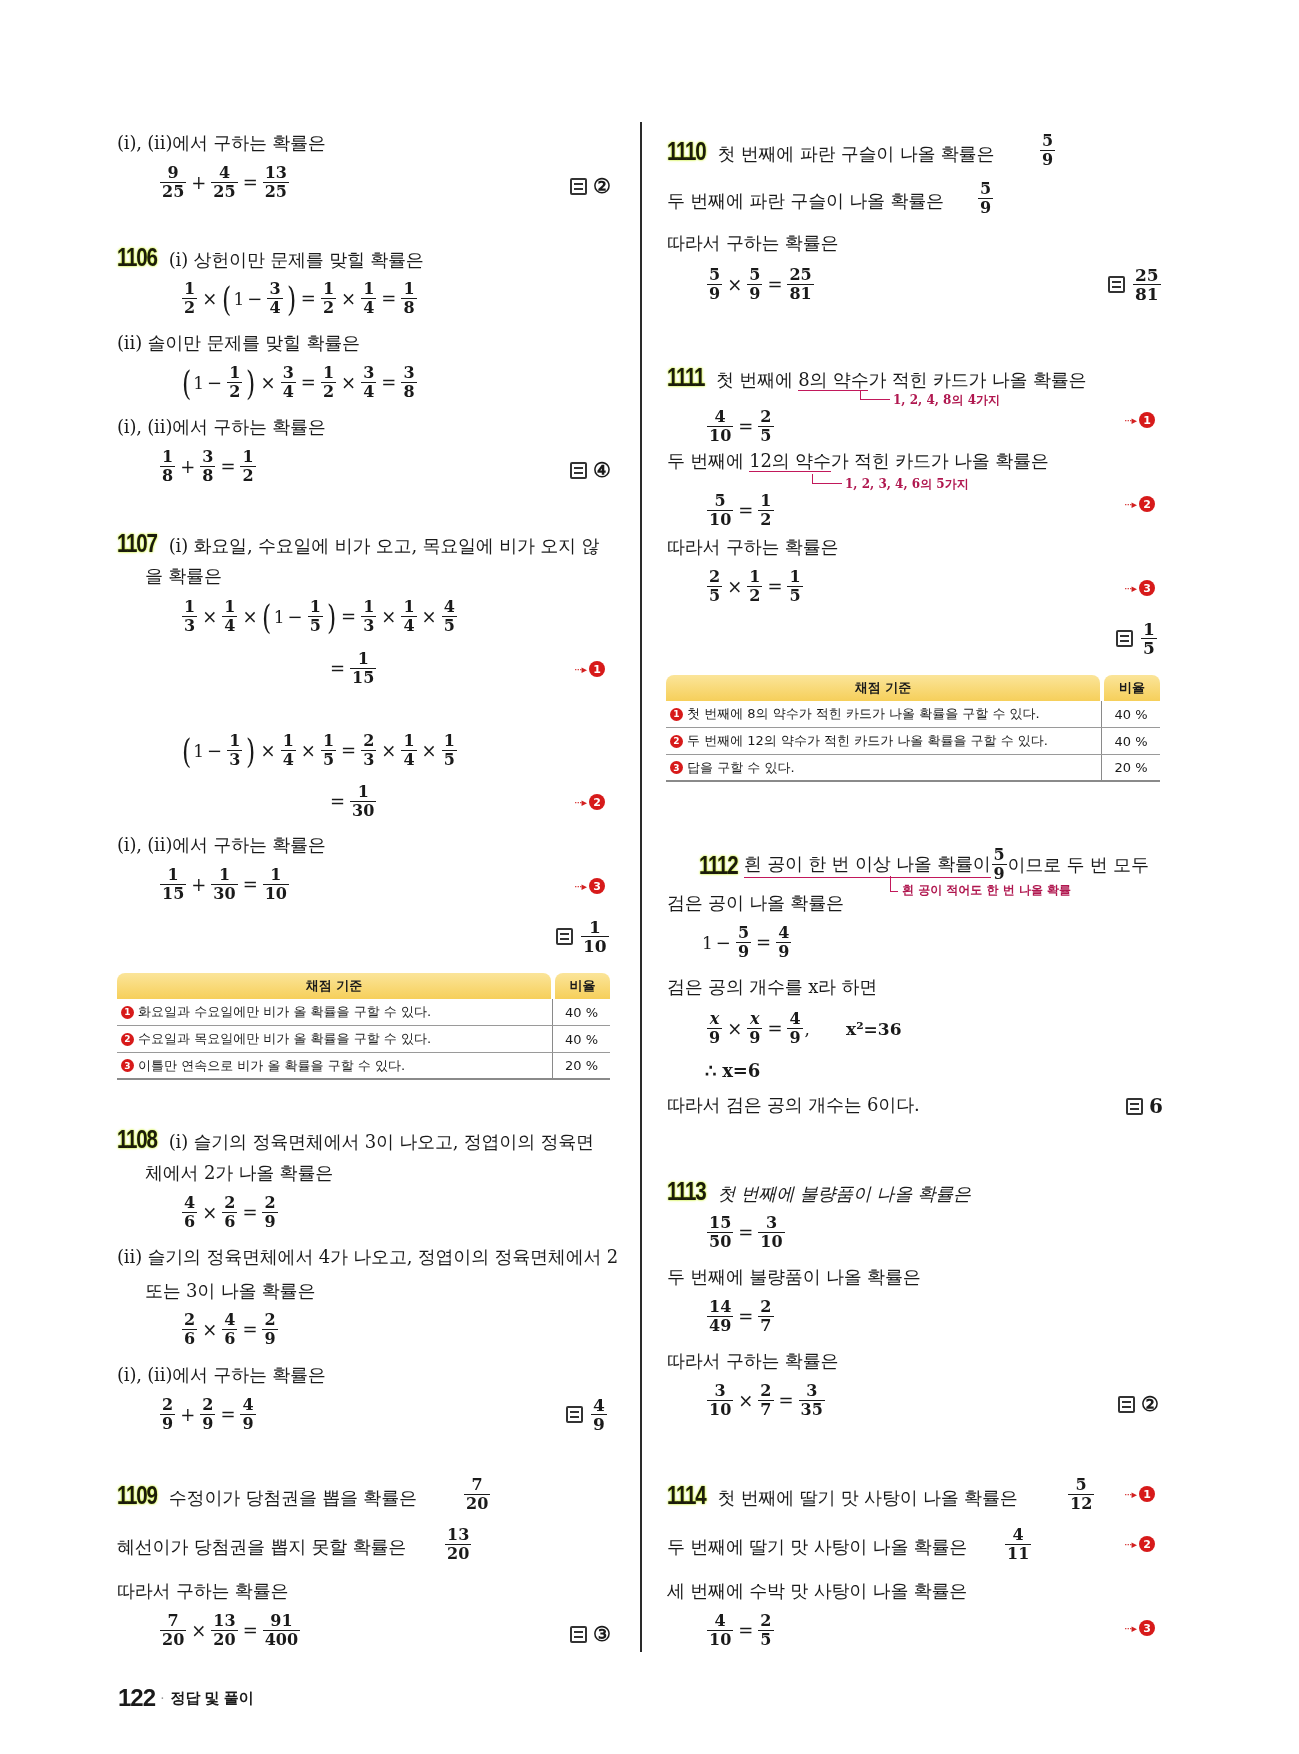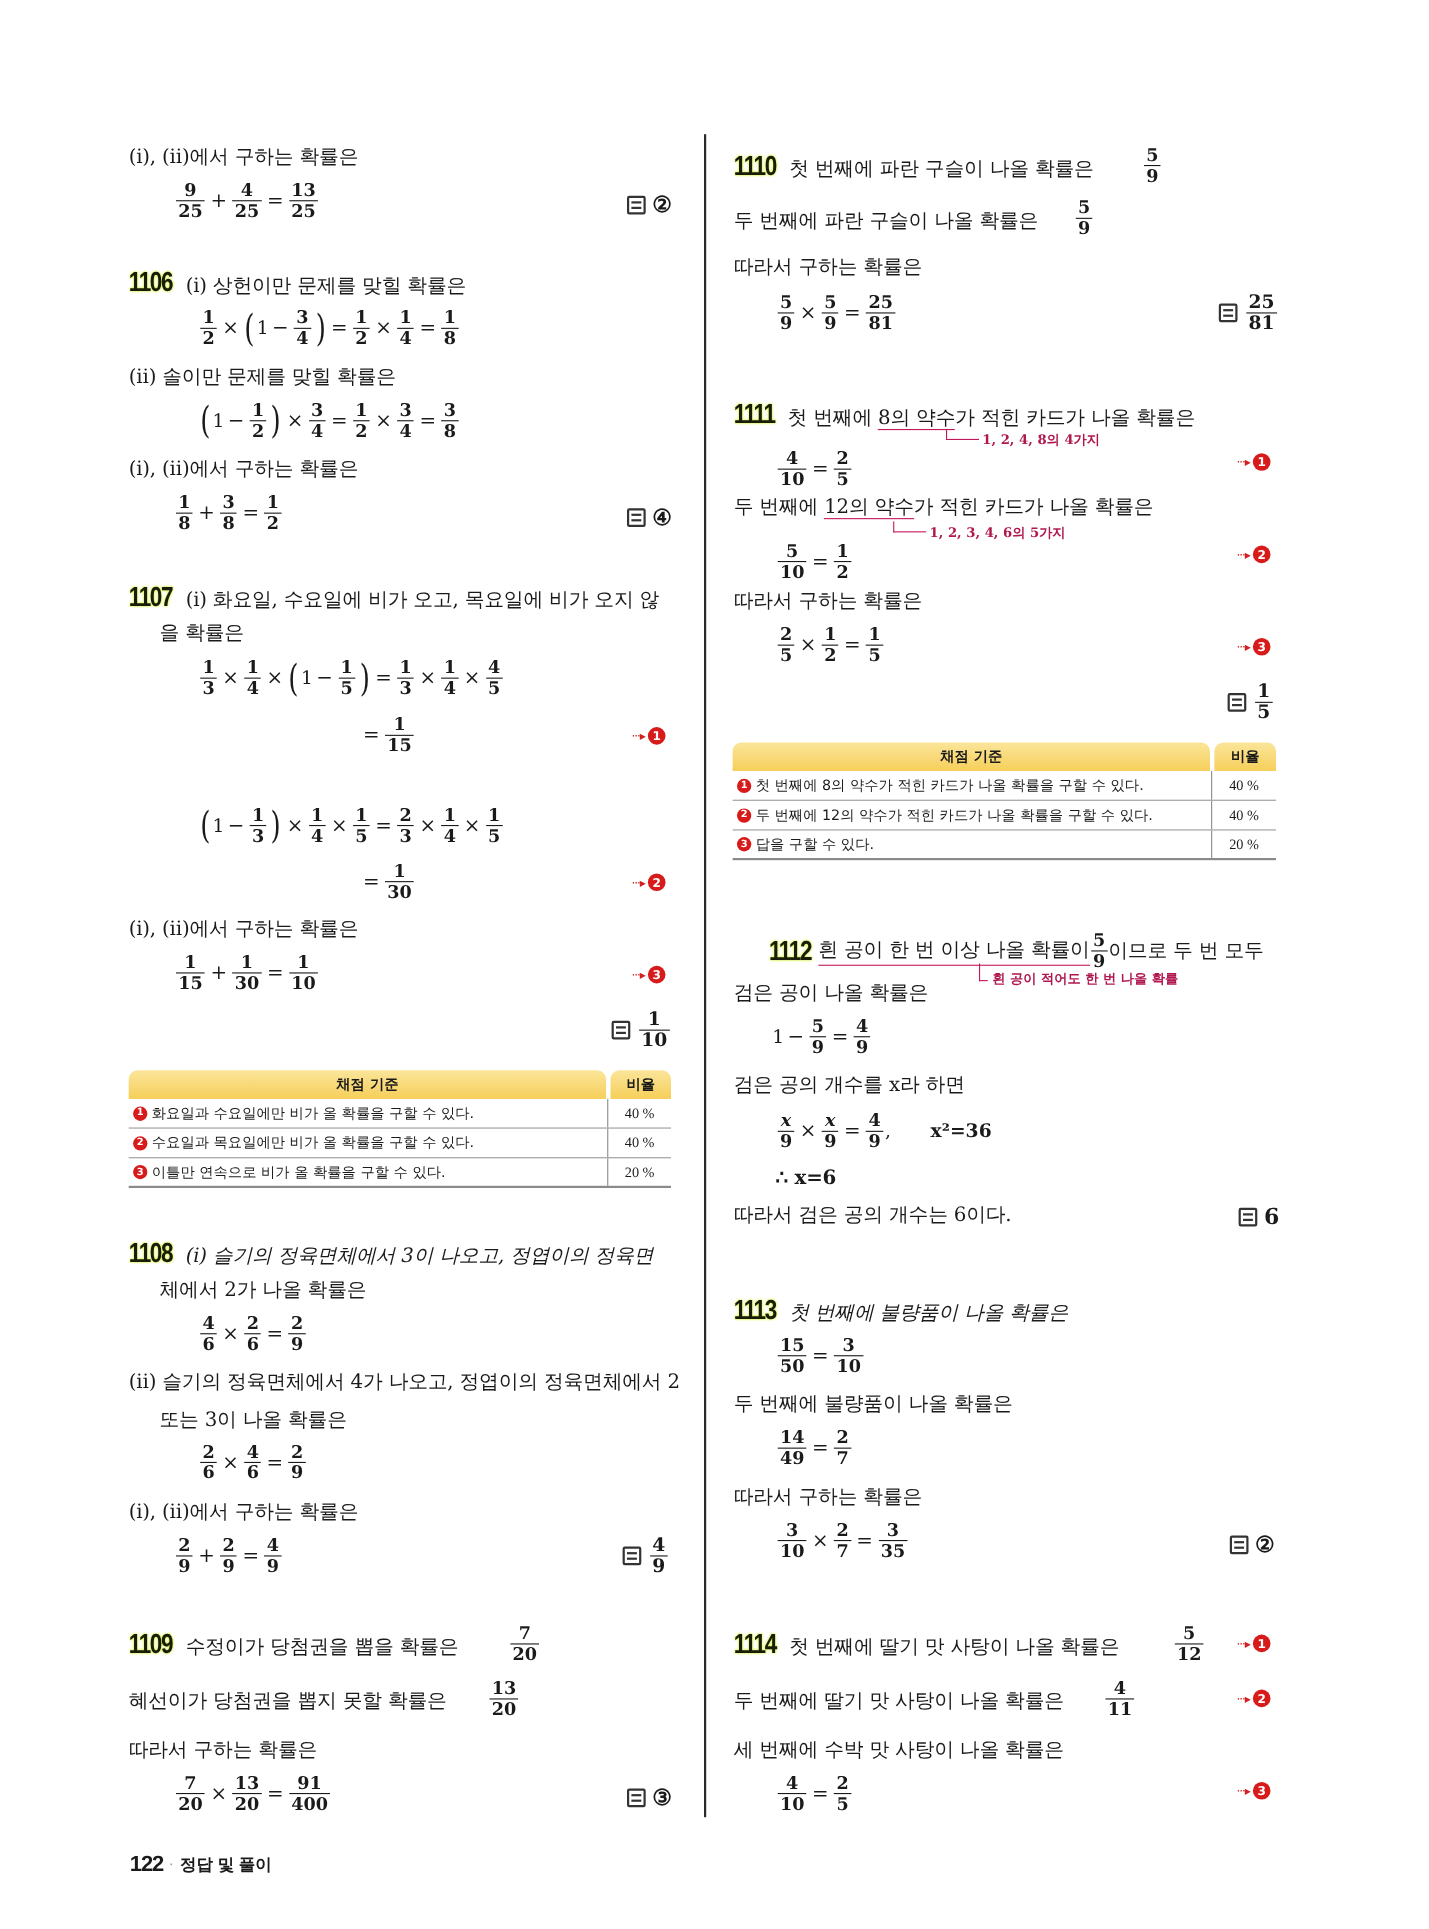--- a/index.html
+++ b/index.html
@@ -29,24 +29,24 @@
   .note-k { font-family: "DejaVu Sans", sans-serif; font-size: 12px; }
   .bracket { position: absolute; border-left: 1.5px solid #c2185b; border-bottom: 1.5px solid #c2185b; }
   
   .tbl { position: absolute; font-family: "DejaVu Sans", "Liberation Sans", sans-serif; font-size: 13px; }
   .tbl .hdr { display: flex; height: 26px; }
   .tbl .hdr .h1 { background: linear-gradient(#fbe59a, #f6cf5a); border-radius: 8px 8px 0 0; display: flex; align-items: center; justify-content: center; font-weight: bold; font-size: 13px; }
   .tbl .hdr .h2 { background: linear-gradient(#fbe59a, #f6cf5a); border-radius: 8px 8px 0 0; display: flex; align-items: center; justify-content: center; font-weight: bold; margin-left: 4px; font-size: 13px; }
   .tbl .row { display: flex; height: 27px; border-bottom: 1px solid #9a9a9a; align-items: center; }
   .tbl .row:last-child { border-bottom: 2px solid #8a8a8a; }
   .tbl .c1 { display: flex; align-items: center; gap: 4px; padding-left: 4px; height: 100%; border-right: 1.5px solid #8a8a8a; }
-  .tbl .c2 { display: flex; align-items: center; justify-content: center; height: 100%; font-family: Liberation Serif, serif; }
+  .tbl .c2 { display: flex; align-items: center; justify-content: center; height: 100%; }
   .tbl .bullet { width: 13px; height: 13px; border-radius: 50%; background: #d71a1a; color: #fff; font-size: 9px; font-weight: bold; display: inline-flex; align-items: center; justify-content: center; }
   .footer { position: absolute; left: 118px; top: 1668px; font-family: "Liberation Sans", "DejaVu Sans", sans-serif; font-size: 18px; font-weight: bold; display: flex; align-items: center; gap: 6px; }
-  .footer .pg { font-size: 20px; letter-spacing: -1px; }
+  .footer .pg { font-size: 24px; letter-spacing: -1px; }
   .footer .dot { color: #999; font-size: 10px; }
   .footer .lbl { font-size: 15px; }
   .italic { font-style: italic; font-weight: bold; }
 </style>
 </head>
 <body>
 
 <div class="page">
 
   <div class="divider"></div>
@@ -275,21 +275,21 @@
       <div class="c1" style="width:436px;">
           <span class="bullet">3</span>
           <span>이틀만 연속으로 비가 올 확률을 구할 수 있다.</span>
         </div>
       <div class="c2" style="width:57px;">20 %</div>
     </div>
   </div>
 
   <div class="abs txt" style="left:117px;top:1110px;">
     <span class="pnum">1108</span>
-    <span style="margin-left:-2px;font-style:italic;">(ⅰ) 슬기의 정육면체에서 3이 나오고, 정엽이의 정육면</span>
+    <span style="margin-left:-2px;">(ⅰ) 슬기의 정육면체에서 3이 나오고, 정엽이의 정육면</span>
   </div>
   <div class="abs txt" style="left:145px;top:1144px;">체에서 2가 나올 확률은</div>
   <div class="abs math" style="left:180px;top:1178px;">
     <span class="frac">
         <span class="num">4</span>
         <span class="den">6</span>
       </span>
       <span class="op">×</span>
     <span class="frac">
         <span class="num">2</span>

